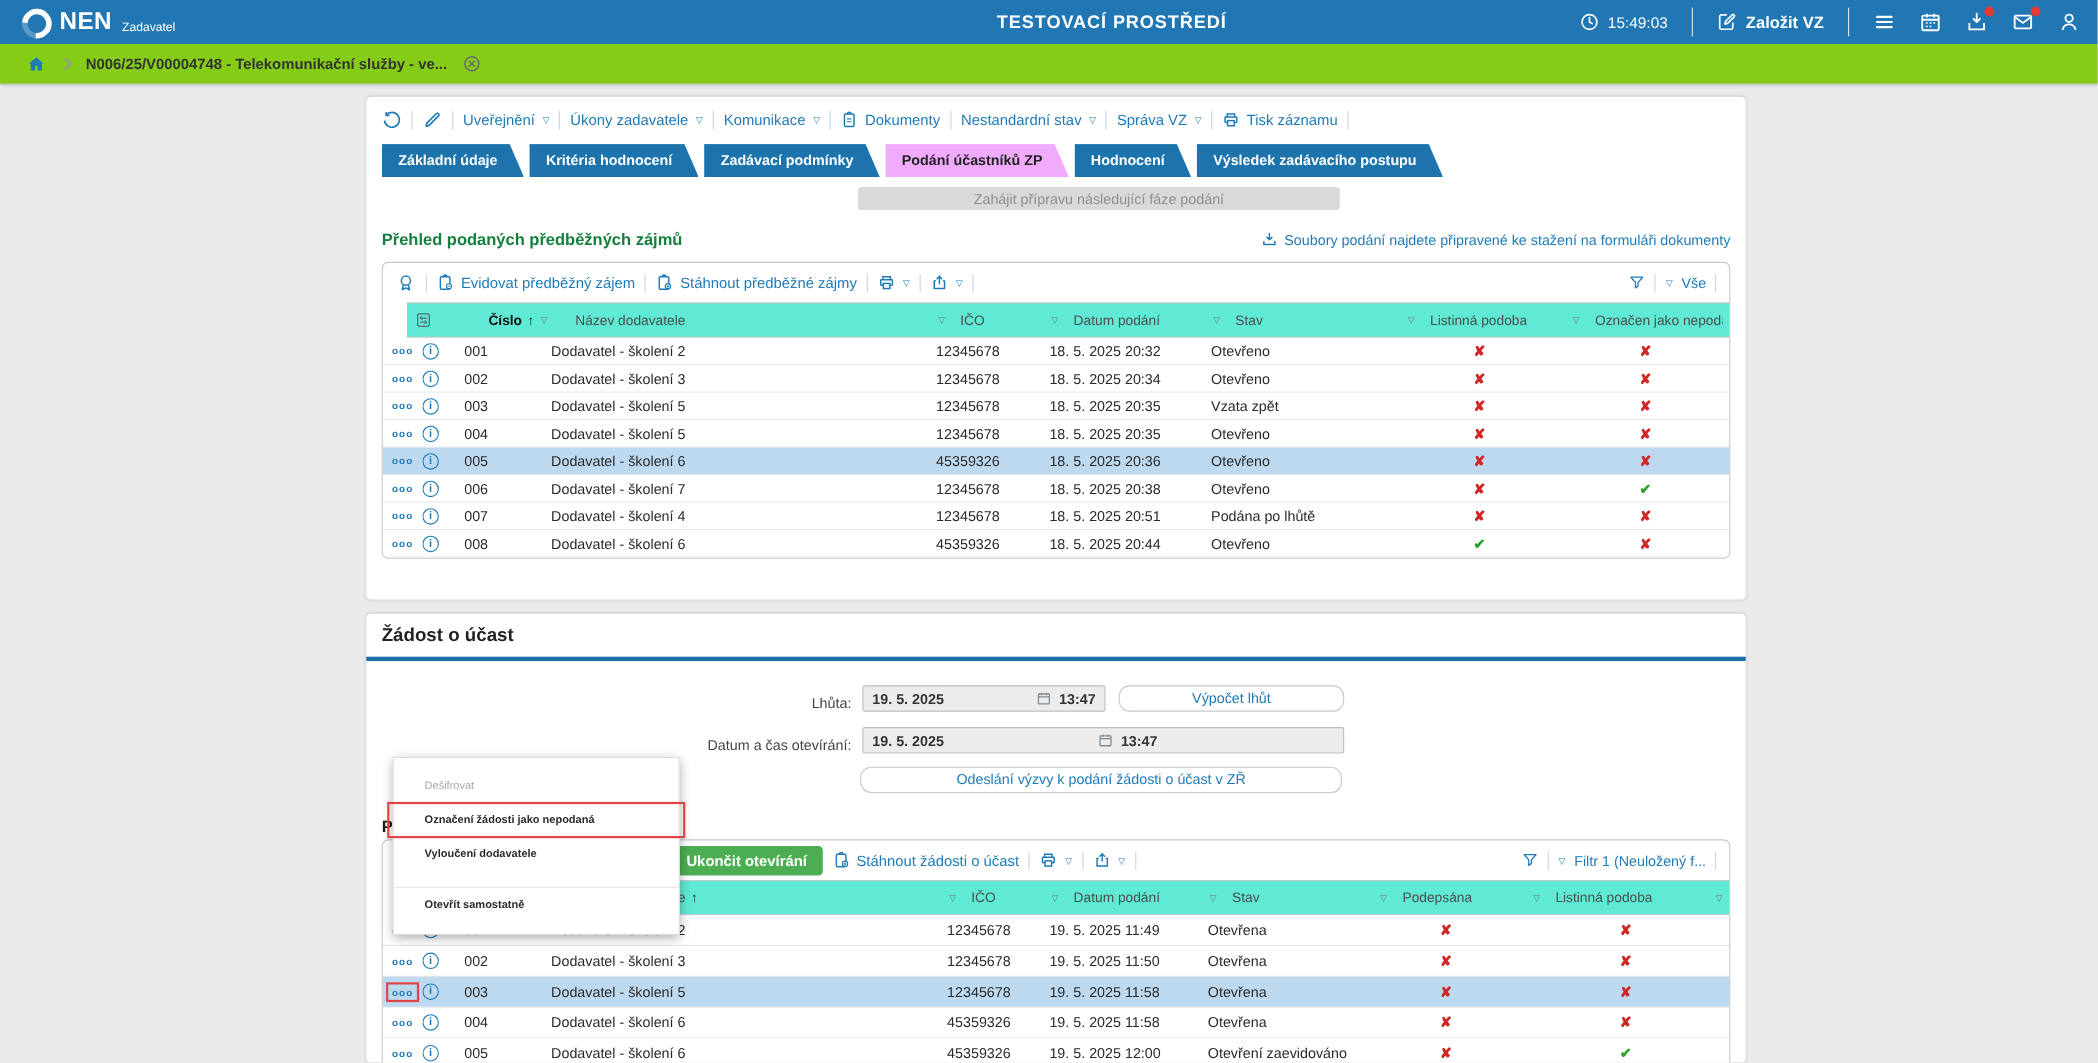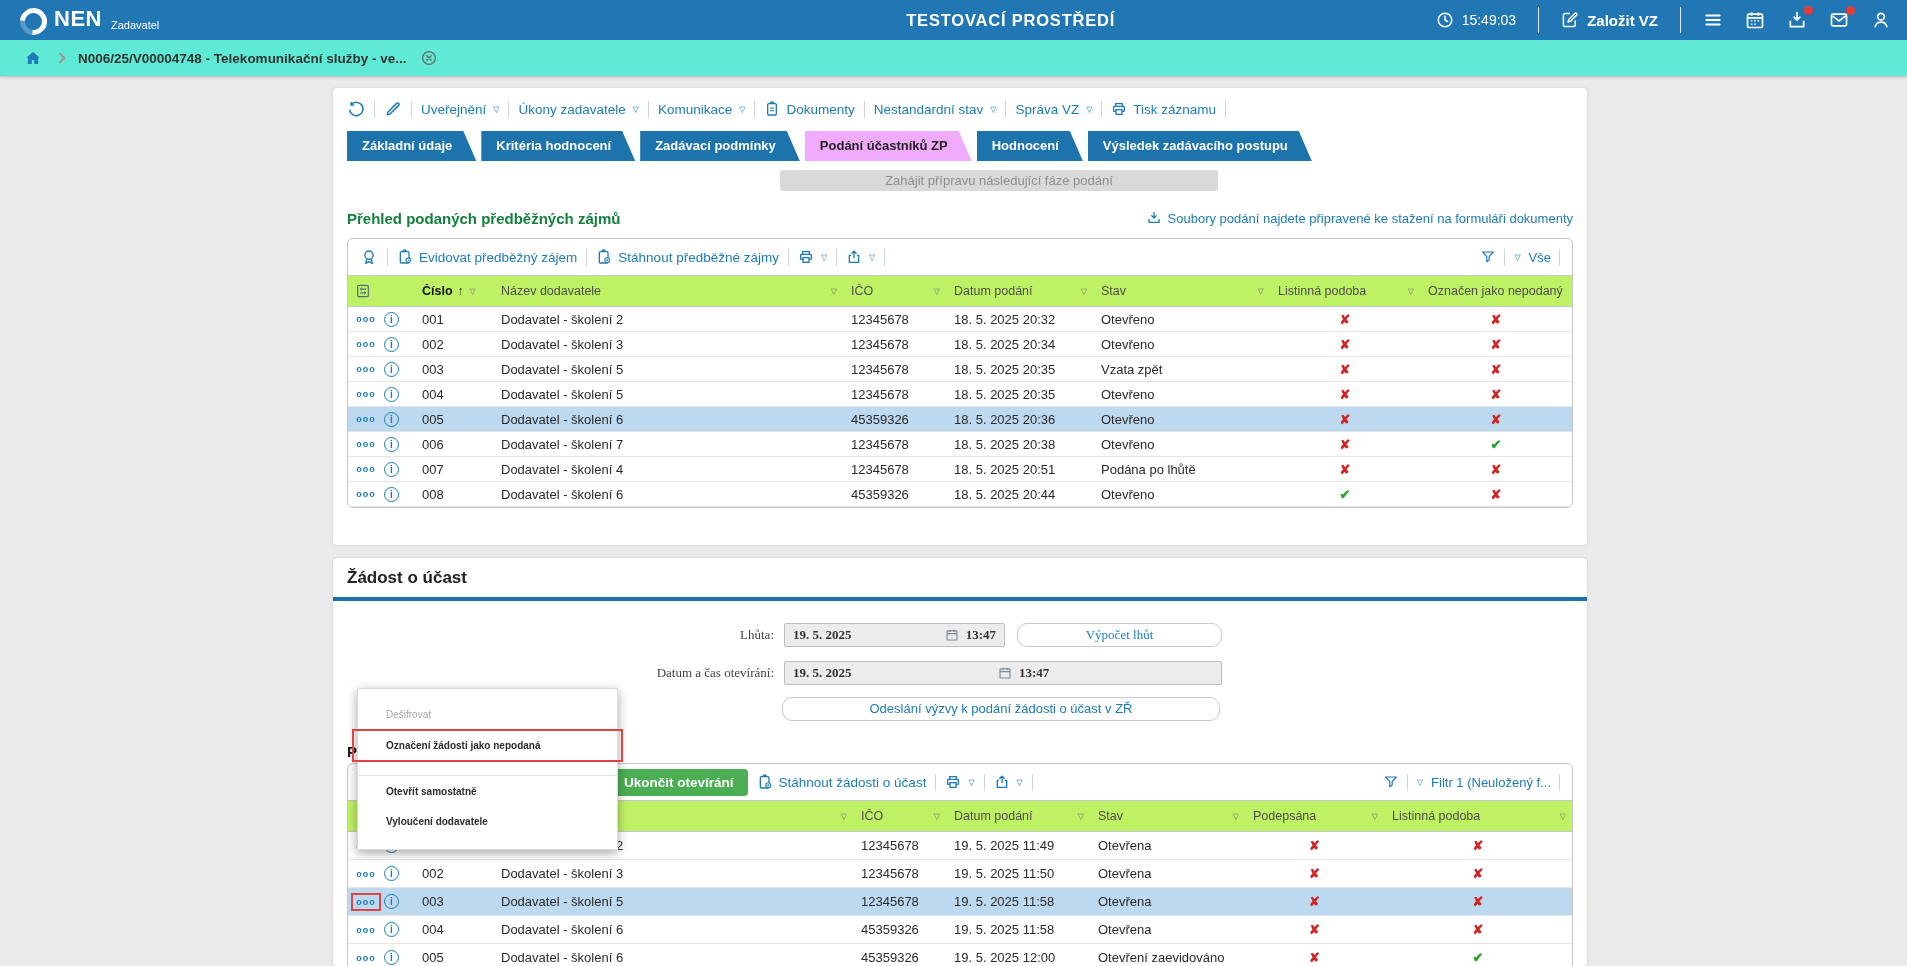--- a/index.html
+++ b/index.html
@@ -19,21 +19,21 @@
   .tb-sep { width:1px; height:26px; background:rgba(255,255,255,.85); }
   .ic { display:inline-block; flex:none; }
   .ic svg { width:100%; height:100%; display:block; }
   .ic20 { width:20px; height:20px; }
   .ic18 { width:18px; height:18px; }
   .ic16 { width:16px; height:16px; }
   .ic14 { width:14px; height:14px; }
   .badge-dot { position:absolute; top:-4px; right:-6px; width:9px; height:9px; border-radius:50%; background:#e53935; }
 
   
-  .crumbbar { position:absolute; left:0; top:40px; width:1907px; height:36px; background:#5eead4; display:flex; align-items:center; gap:14px; padding-left:24px; box-shadow:0 1px 3px rgba(0,0,0,.22); z-index:9; }
+  .crumbbar { position:absolute; left:0; top:40px; width:1907px; height:36px; background:#84cc16; display:flex; align-items:center; gap:14px; padding-left:24px; box-shadow:0 1px 3px rgba(0,0,0,.22); z-index:9; }
   .crumb-home { color:#1e7bb8; cursor:pointer; }
   .crumb-chevron { width:8px; height:8px; border-right:2px solid #9a9a9a; border-top:2px solid #9a9a9a; transform:rotate(45deg); }
   .crumb-label { font-size:13.5px; font-weight:bold; color:#333; cursor:pointer; }
   .crumb-close { color:#6b6b6b; cursor:pointer; }
 
   
   .card { position:absolute; left:333px; width:1254px; background:#fff; border-radius:4px; box-shadow:0 0 3px rgba(0,0,0,.15); }
   #card1 { top:88px; height:457px; }
   #card2 { top:558px; height:408px; }
 
@@ -54,21 +54,21 @@
 
   .sec1-head { display:flex; justify-content:space-between; align-items:center; margin:16px 14px 0 14px; height:22px; }
   .sec-title { font-size:15px; font-weight:bold; color:#15803d; }
   .dl-link { color:#1e7bb8; font-size:13px; display:flex; align-items:center; gap:6px; cursor:pointer; }
 
   
   .panel { margin:9px 14px 0 14px; border:1px solid #c6c6c6; border-radius:6px; background:#fff; overflow:hidden; }
   #panel2 { border-radius:6px 6px 0 0; height:208px; margin-top:6px; }
   .panel-toolbar { display:flex; align-items:center; padding:0 12px; height:36px; color:#1e7bb8; font-size:13.5px; gap:9px; }
   .ptb-right { margin-left:auto; display:flex; align-items:center; gap:8px; color:#1e7bb8; font-size:13px; }
-  .thead { display:flex; background:#bef264; border-top:1px solid #c6c6c6; border-bottom:1px solid #c6c6c6; height:32px; align-items:stretch; font-size:12.5px; color:#4e4e4e; }
+  .thead { display:flex; background:#5eead4; border-top:1px solid #c6c6c6; border-bottom:1px solid #c6c6c6; height:32px; align-items:stretch; font-size:12.5px; color:#4e4e4e;margin-left:22px; }
   .hcell { display:flex; align-items:center; justify-content:space-between; padding:0 6px 0 8px; overflow:hidden; white-space:nowrap; }
   .hlabel { overflow:hidden; }
   .trow { display:flex; height:25px; align-items:center; border-bottom:1px solid #e4e4e4; font-size:13px; color:#2a2a2a; background:#fff; }
   .t2 .trow { height:28px; }
   .row-selected { background:#bdd9ef; }
   .cell { padding-left:8px; overflow:hidden; white-space:nowrap; display:flex; align-items:center; height:100%; }
   .c-menu { width:36px; justify-content:center; padding-left:0; }
   .c-info { width:30px; padding-left:0; }
   .c-num  { width:79px; }
   .t1 .c-nazev { width:350px; } .t2 .c-nazev { width:360px; }
@@ -85,21 +85,21 @@
   .ooo-box { display:inline-flex; padding:2px 3px; }
   .menu-annotated .ooo-box { outline:2px solid #e04343; }
   .info-ic { width:15px; height:15px; border:1.4px solid #1e7bb8; border-radius:50%; color:#1e7bb8; font-size:10px; font-weight:bold; display:flex; align-items:center; justify-content:center; cursor:pointer; }
   .mark-no { color:#cf2626; font-weight:bold; font-size:13px; }
   .mark-yes { color:#2ca02c; font-weight:bold; font-size:13px; }
   .green-btn { background:#4cae52; color:#fff; font-size:13.5px; font-weight:bold; height:27px; border-radius:4px; padding:0 14px; display:flex; align-items:center; cursor:pointer; white-space:nowrap; }
 
   
   .sec2-headwrap { border-bottom:4px solid #1e6fa8; padding:10px 14px 9px 14px; }
   .sec2-title { font-size:17px; font-weight:bold; color:#222; }
-  .form-row { display:flex; align-items:center; margin-top:14px;font-family:Liberation Serif, serif; }
+  .form-row { display:flex; align-items:flex-end; margin-top:14px; }
   .form-row.first { margin-top:22px; }
   .form-label { width:445px; text-align:right; font-size:13px; color:#444; padding-right:4px; }
   .fgap { width:6px; }
   .input { background:#ececec; border:1px solid #bdbdbd; border-radius:2px; height:24px; display:flex; align-items:center; font-size:13px; font-weight:bold; color:#333; padding:0 8px; gap:7px; }
   .inp-sm { width:221px; }
   .inp-lg { width:438px; }
   .inp-date-lg { width:198px; }
   .btn-outline { border:1px solid #c9c9c9; border-radius:10px; height:24px; line-height:22px; color:#1e7bb8; font-size:13px; text-align:center; background:#fff; cursor:pointer; }
   .btn-vypocet { width:205px; margin-left:12px; }
   .btn-odeslani { width:438px; margin-left:449px; margin-top:12px; }
@@ -810,15 +810,15 @@
           </div>
         </div>
       </div>
   </div>
 </div>
 
 <div class="ctx-menu">
 
 <div class="ctx-item disabled"><span>Dešifrovat</span></div>
     <div class="ctx-item annotated"><span>Označení žádosti jako nepodaná</span></div>
+    <div class="ctx-item"><span>Vyloučení dodavatele</span></div>
     <div class="ctx-item separated"><span>Otevřít samostatně</span></div>
-    <div class="ctx-item"><span>Vyloučení dodavatele</span></div>
   </div>
 
 </body></html>

